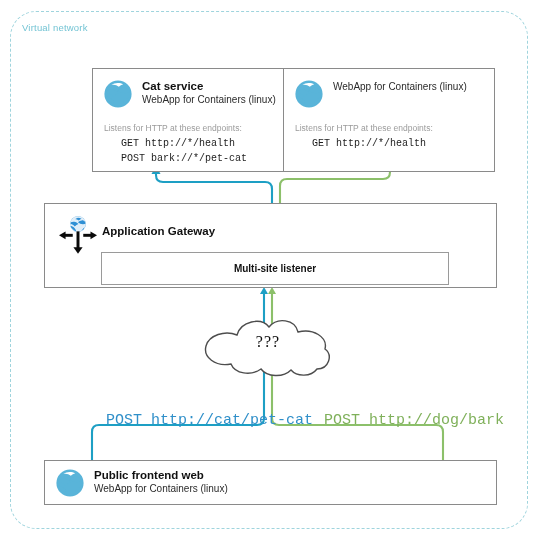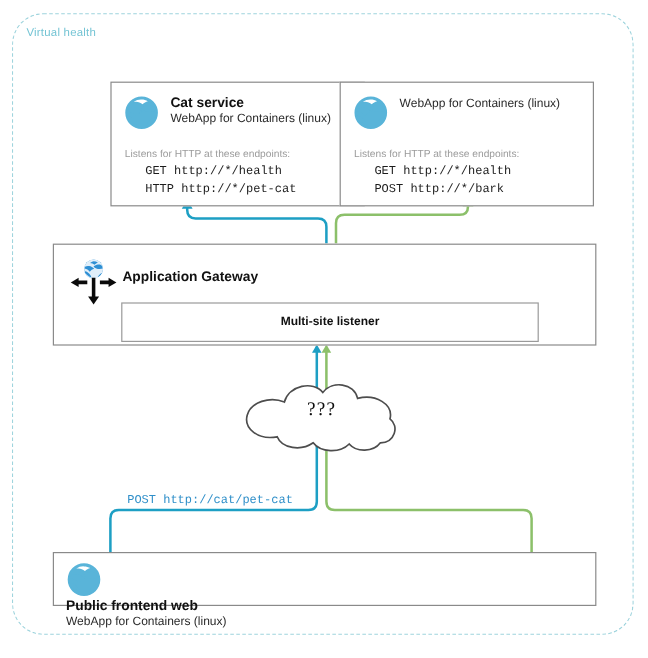--- a/index.html
+++ b/index.html
@@ -157,21 +157,21 @@
     font-size: 16px;
     color: #0f0f0f;
     font-family: "Liberation Serif", serif;
     z-index: 8;
     letter-spacing: 1px;
   }
   
   .conn-label {
     position: absolute;
     font-family: "Liberation Mono", "DejaVu Sans Mono", monospace;
-    font-size: 10px;
+    font-size: 15px;
     white-space: nowrap;
     z-index: 4;
   }
   #label-cat {
     left: 106px;
     top: 412px;
     color: #2f8fc9;
   }
   #label-dog {
     left: 324px;
@@ -188,21 +188,21 @@
     z-index: 3;
     pointer-events: none;
   }
 </style>
 </head>
 <body>
 
 <div id="canvas">
 
   <div id="vnet"></div>
-  <div id="vnet-label">Virtual health</div>
+  <div id="vnet-label">Virtual network</div>
 
   <svg id="wires" viewBox="0 0 540 548">
 
     <path d="M 92 463 L 92 432 Q 92 425 99 425 L 257 425 Q 264 425 264 418 L 264 289" fill="none" stroke="#1d9fc4" stroke-width="2.1"></path>
 
     <path d="M 443 463 L 443 432 Q 443 425 436 425 L 279 425 Q 272 425 272 418 L 272 289" fill="none" stroke="#8cc06a" stroke-width="2.1"></path>
 
     <path d="M 264 287 l -4 7 l 8 0 z" fill="#1d9fc4"></path>
     <path d="M 272 287 l -4 7 l 8 0 z" fill="#8cc06a"></path>
 
@@ -224,42 +224,41 @@
         <path d="M59.1 34.4a23.5 23.5 0 0 1-19.8 23.1c1-4.5 3.1-8.4 6.4-11.7 3.8-3.9 8.4-6.1 13.4-6.7v-4.7z" fill="#59b4d9"></path>
       </svg>
       <div class="svc-titles">
         <div class="svc-title">Cat service</div>
         <div class="svc-sub">WebApp for Containers (linux)</div>
       </div>
     </div>
     <div class="listen-note">Listens for HTTP at these endpoints:</div>
     <div class="endpoints">
       <div>GET  http://*/health</div>
-      <div>HTTP http://*/pet-cat</div>
+      <div>POST bark://*/pet-cat</div>
     </div>
   </div>
 
   <div class="svc-box" id="dog-box" style="left:283px; top:68px; width:212px; height:104px;">
     <div class="svc-head">
       <svg class="globe" viewBox="0 0 64 64">
         <circle cx="32" cy="32" r="29" fill="#ffffff"></circle>
         <path d="M32 3a29 29 0 1 0 0 58 29 29 0 0 0 0-58zm0 5.5c4 0 7.8 1 11.1 2.9-3.6 1-6.7 2.8-9.4 5.2-3.4-2.6-7.3-4-11.6-4.3-1.4-.1-2.8 0-4.2.2A23.3 23.3 0 0 1 32 8.5z" fill="#59b4d9"></path>
         <path d="M9.3 24.5c3.6-1.6 7.3-2.2 11.1-1.6 5.3.8 9.7 3.5 13.3 7.4-4.6 1.3-8.5 3.8-11.7 7.4-3.6-4.3-8.2-7-13.7-8.1-.8-.2-1.6-.3-2.4-.4.8-1.7 1.9-3.3 3.4-4.7z" fill="#59b4d9"></path>
         <path d="M5.2 36.6c5.6.5 10.4 2.8 14.3 7 2.7 2.9 4.5 6.3 5.5 10.1-2.6-.8-5-2-7.2-3.7C11.4 49.5 7.2 43.7 5.2 36.6z" fill="#59b4d9"></path>
         <path d="M57.6 27.3c-3.4 2.1-7.1 3.2-11.1 3.2-6 0-11.3-2.2-15.8-6.4 3.3-3.1 7.2-5 11.7-5.7 1.9-.3 3.8-.3 5.7 0 4.2 2.2 7.5 5.3 9.5 8.9z" fill="#59b4d9"></path>
         <path d="M59.1 34.4a23.5 23.5 0 0 1-19.8 23.1c1-4.5 3.1-8.4 6.4-11.7 3.8-3.9 8.4-6.1 13.4-6.7v-4.7z" fill="#59b4d9"></path>
       </svg>
       <div class="svc-titles">
         <div class="svc-sub">WebApp for Containers (linux)</div>
       </div>
     </div>
     <div class="listen-note">Listens for HTTP at these endpoints:</div>
     <div class="endpoints">
       <div>GET  http://*/health</div>
-      <div>POST http://*/bark</div>
     </div>
   </div>
 
   <div id="appgw-box">
     <svg id="appgw-icon" viewBox="0 0 64 64">
       <circle cx="32" cy="17" r="12" fill="#2e8fd4"></circle>
       <path d="M32 5a12 12 0 0 0 0 24 12 12 0 0 0 0-24zm0 2.3c2 0 3.8.5 5.4 1.4-1.6.6-3 1.5-4.2 2.8-1.7-1.3-3.6-2-5.7-2.2.2-.1.4-.2.6-.3 1.2-.9 2.5-1.5 3.9-1.7zM21 14c1.8-.8 3.6-1 5.4-.7 2.5.4 4.6 1.6 6.3 3.5-2.2.7-4.1 1.9-5.6 3.6-1.7-2-3.9-3.3-6.5-3.9.1-.9.2-1.7.4-2.5zm-1.3 5.6c2.7.3 5 1.4 6.9 3.4 1.3 1.4 2.2 3 2.7 4.9-1.3-.4-2.4-1-3.5-1.8-2.9-1.9-5.1-4.3-6.1-6.5zm25.1-4.1c-1.6 1-3.4 1.5-5.3 1.5-2.9 0-5.4-1-7.6-3 1.6-1.5 3.5-2.4 5.6-2.7.9-.2 1.8-.2 2.7 0 2 1 3.6 2.5 4.6 4.2zm1 3.4a11.3 11.3 0 0 1-9.5 11c.5-2.1 1.5-4 3.1-5.6 1.8-1.9 4-2.9 6.4-3.2v-2.2z" fill="#ffffff" opacity="0.85"></path>
       <path d="M32 28 L32 56" stroke="#0a0a0a" stroke-width="4.5" fill="none"></path>
       <path d="M32 62 l -7 -10 l 14 0 z" fill="#0a0a0a"></path>
       <path d="M24 34 L10 34" stroke="#0a0a0a" stroke-width="4.5" fill="none"></path>
@@ -275,23 +274,24 @@
 
   <svg id="cloud" viewBox="0 0 142 64">
     <path d="M40 20 C 44 6, 64 2, 72 12 C 80 2, 98 4, 101 17 C 116 13, 131 22, 128 34
              C 136 40, 132 54, 120 54 C 114 62, 100 62, 94 55
              C 86 63, 70 62, 64 54 C 54 61, 38 59, 34 49
              C 18 52, 6 42, 9 31 C 12 20, 28 15, 40 20 Z" fill="#ffffff" stroke="#4d4d4d" stroke-width="1.4"></path>
   </svg>
   <div id="cloud-label">???</div>
 
   <div class="conn-label" id="label-cat">POST http://cat/pet-cat</div>
+  <div class="conn-label" id="label-dog">POST http://dog/bark</div>
 
   <div class="svc-box" id="frontend-box" style="left:44px; top:460px; width:453px; height:45px;">
-    <div class="svc-head" style="top:7px;flex-direction:column;">
+    <div class="svc-head" style="top:7px;">
       <svg class="globe" viewBox="0 0 64 64">
         <circle cx="32" cy="32" r="29" fill="#ffffff"></circle>
         <path d="M32 3a29 29 0 1 0 0 58 29 29 0 0 0 0-58zm0 5.5c4 0 7.8 1 11.1 2.9-3.6 1-6.7 2.8-9.4 5.2-3.4-2.6-7.3-4-11.6-4.3-1.4-.1-2.8 0-4.2.2A23.3 23.3 0 0 1 32 8.5z" fill="#59b4d9"></path>
         <path d="M9.3 24.5c3.6-1.6 7.3-2.2 11.1-1.6 5.3.8 9.7 3.5 13.3 7.4-4.6 1.3-8.5 3.8-11.7 7.4-3.6-4.3-8.2-7-13.7-8.1-.8-.2-1.6-.3-2.4-.4.8-1.7 1.9-3.3 3.4-4.7z" fill="#59b4d9"></path>
         <path d="M5.2 36.6c5.6.5 10.4 2.8 14.3 7 2.7 2.9 4.5 6.3 5.5 10.1-2.6-.8-5-2-7.2-3.7C11.4 49.5 7.2 43.7 5.2 36.6z" fill="#59b4d9"></path>
         <path d="M57.6 27.3c-3.4 2.1-7.1 3.2-11.1 3.2-6 0-11.3-2.2-15.8-6.4 3.3-3.1 7.2-5 11.7-5.7 1.9-.3 3.8-.3 5.7 0 4.2 2.2 7.5 5.3 9.5 8.9z" fill="#59b4d9"></path>
         <path d="M59.1 34.4a23.5 23.5 0 0 1-19.8 23.1c1-4.5 3.1-8.4 6.4-11.7 3.8-3.9 8.4-6.1 13.4-6.7v-4.7z" fill="#59b4d9"></path>
       </svg>
       <div class="svc-titles">
         <div class="svc-title">Public frontend web</div>

